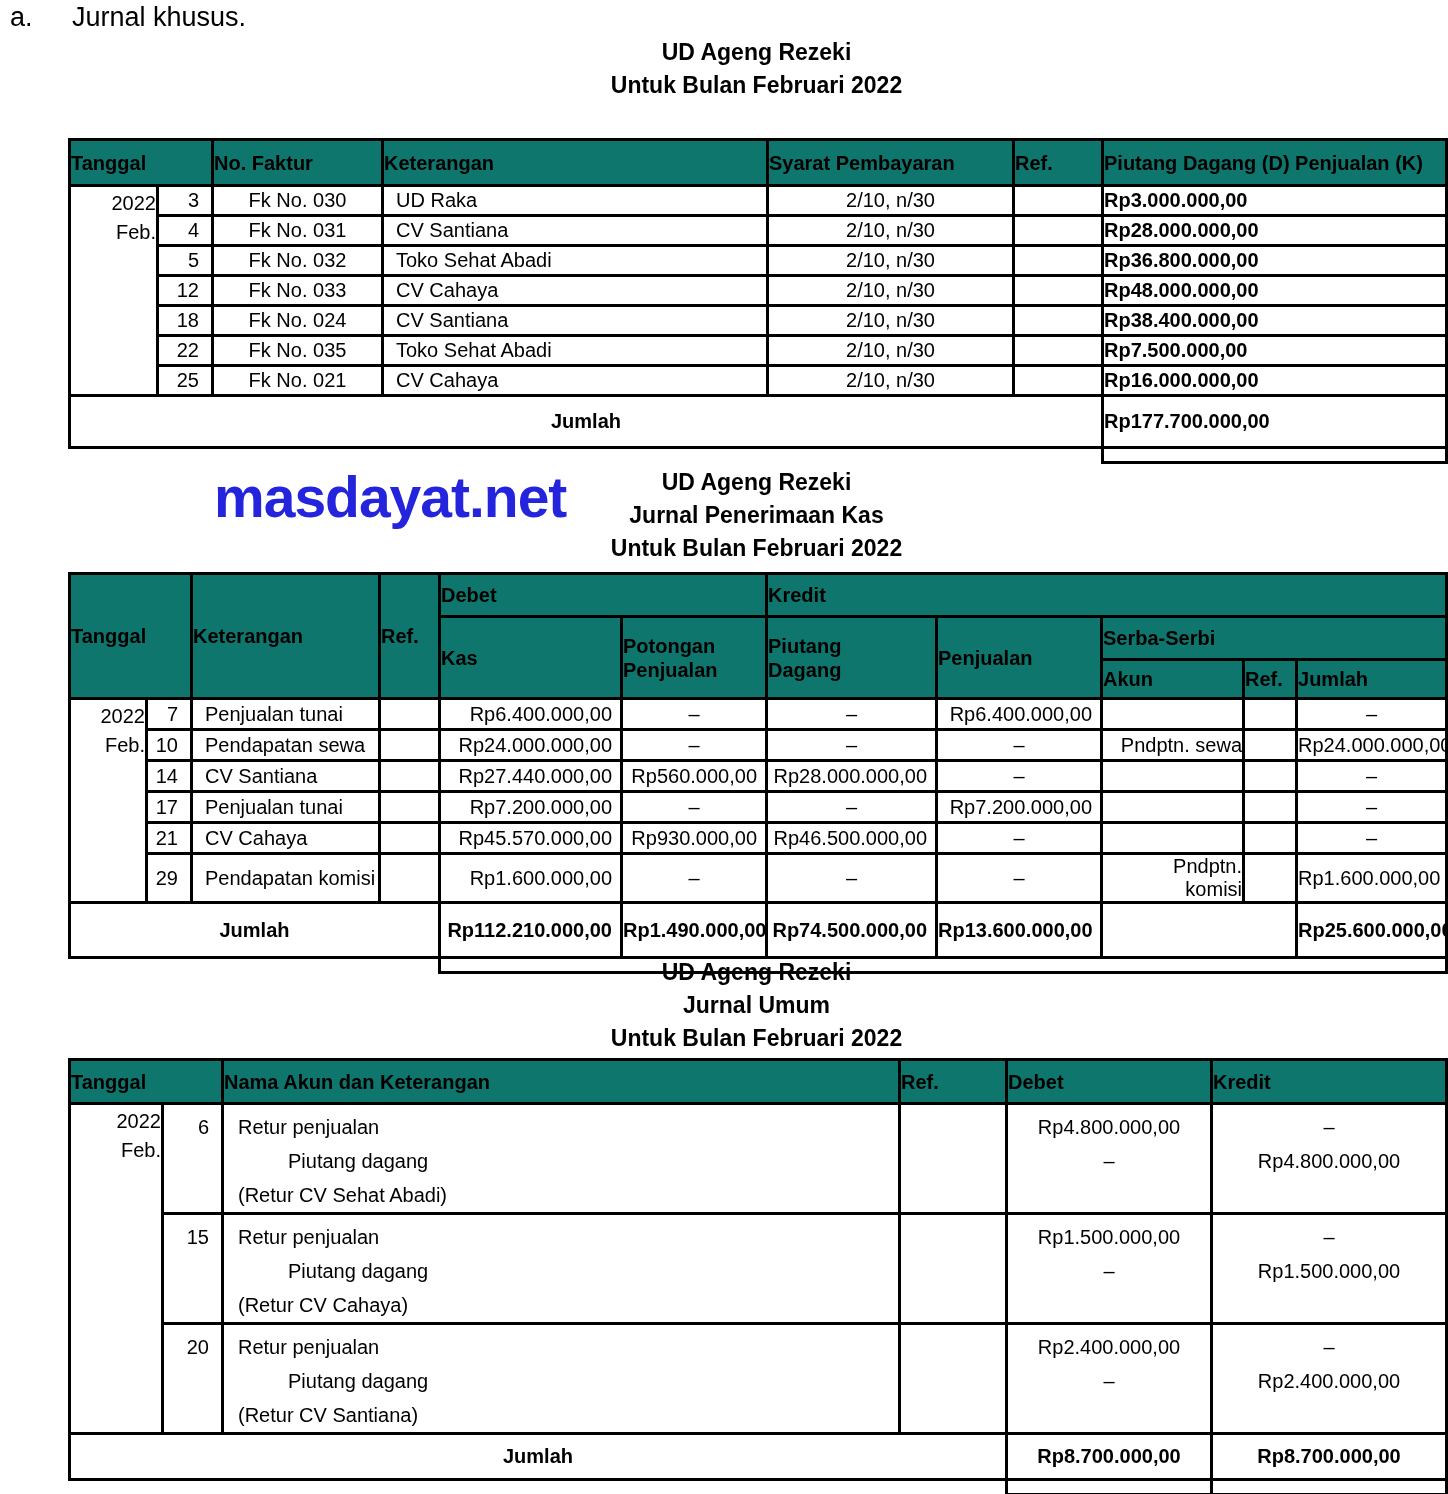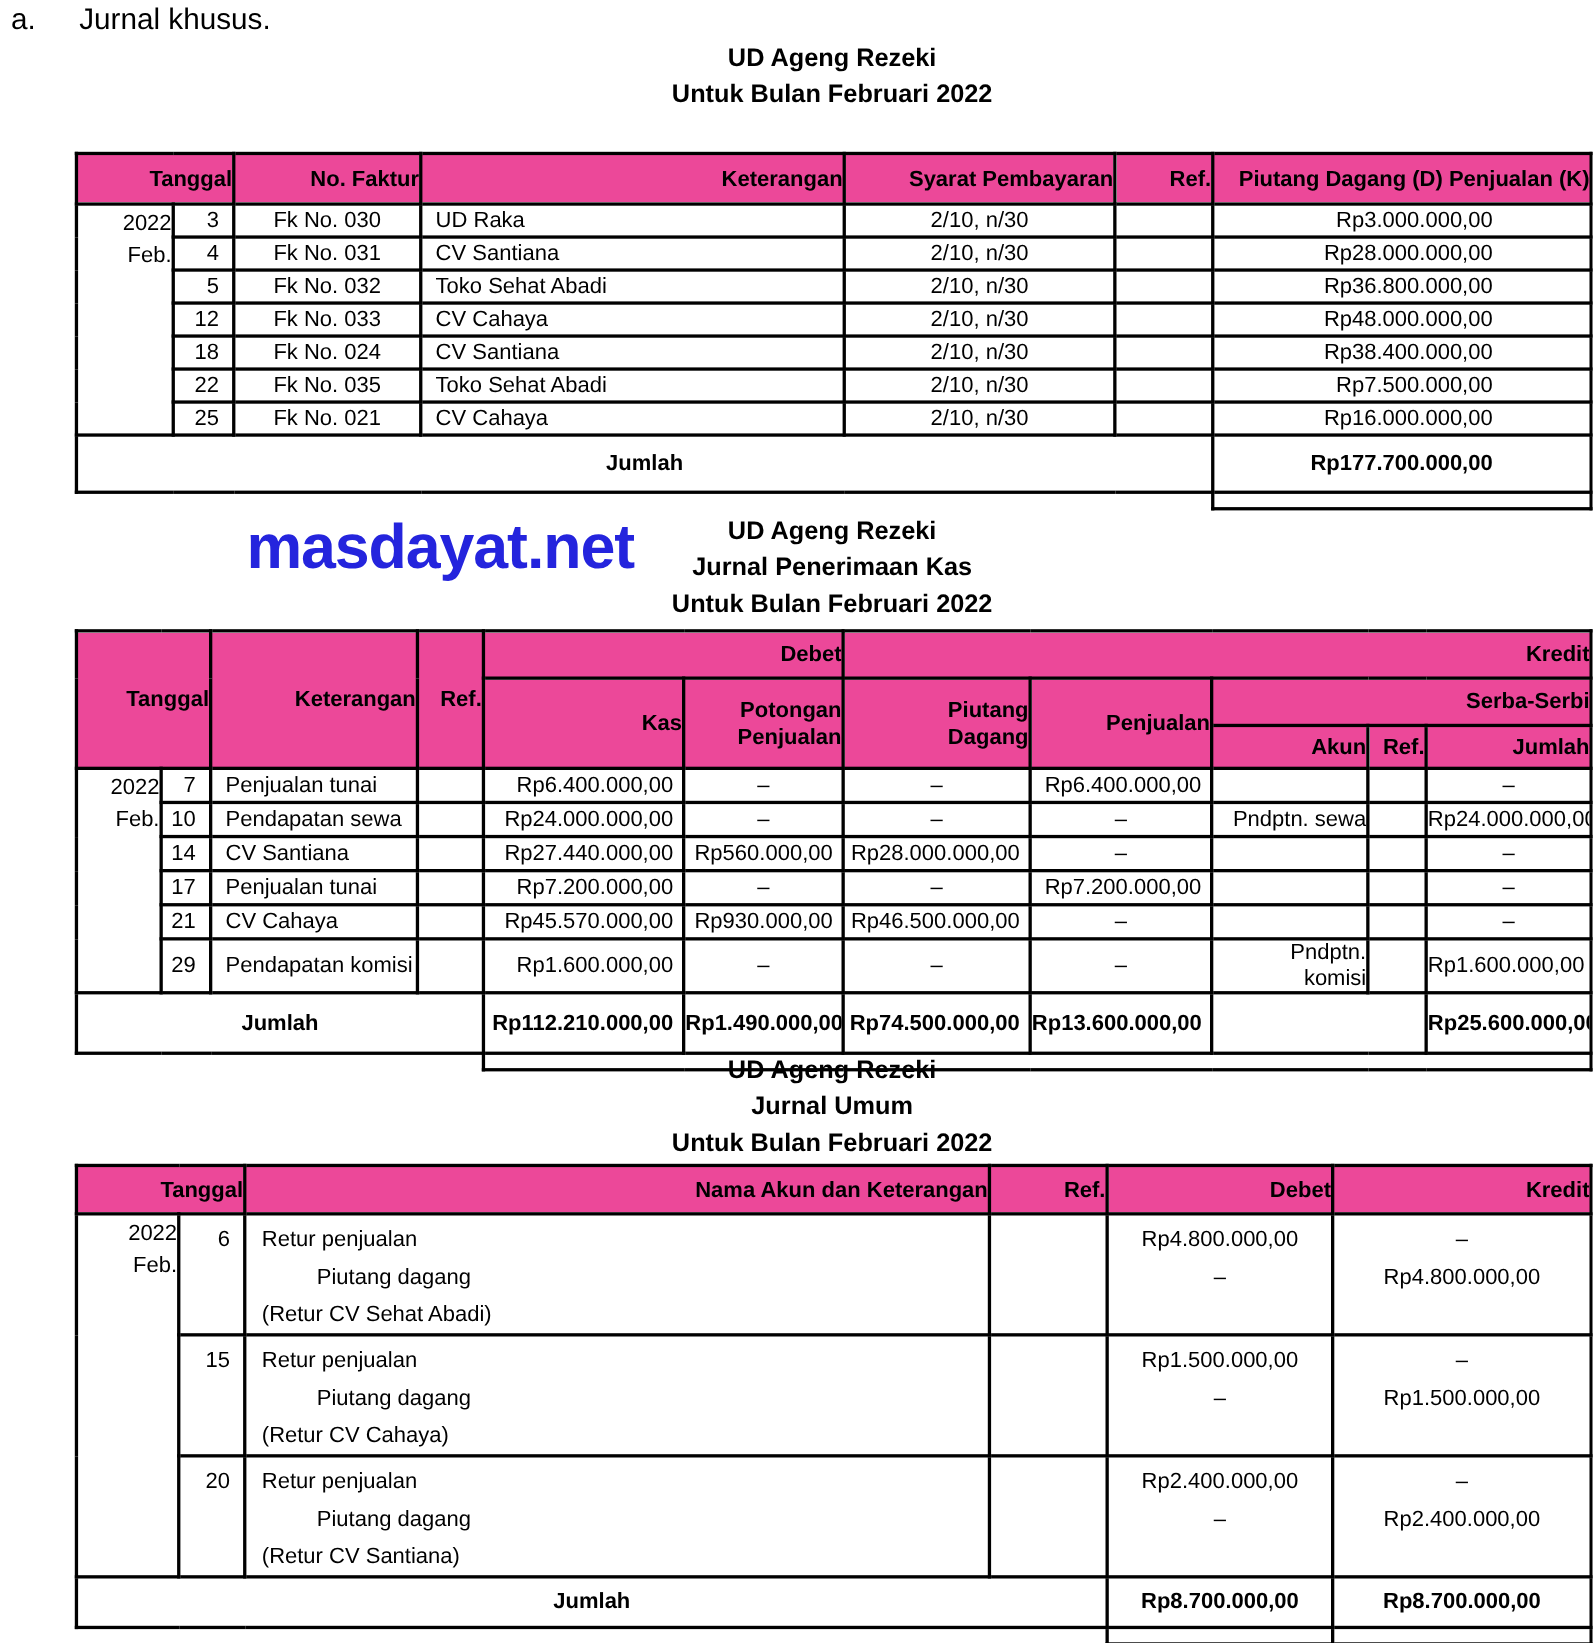--- a/index.html
+++ b/index.html
@@ -3,32 +3,32 @@
 <meta charset="utf-8">
 <style>
   html,body{margin:0;padding:0;background:#ffffff;}
   .doc{position:relative;width:1448px;height:1494px;background:#ffffff;
        font-family:"Liberation Sans",sans-serif;color:#000;overflow:hidden;}
   .section-heading{position:absolute;top:2px;left:10px;font-size:27px;}
   .section-heading .idx{position:absolute;left:0;top:0;}
   .section-heading .txt{position:absolute;left:62px;top:0;white-space:nowrap;}
   .jtitle{position:absolute;left:68px;width:1377px;text-align:center;
           font-weight:bold;font-size:23px;line-height:33px;}
-  .watermark{position:absolute;left:224px;top:464px;font-size:57px;font-weight:bold;
+  .watermark{position:absolute;left:214px;top:464px;font-size:57px;font-weight:bold;
              color:#2424dd;letter-spacing:-1px;white-space:nowrap;}
   table.t{position:absolute;left:68px;border-collapse:collapse;table-layout:fixed;}
   table.t td{border:3px solid #000;font-size:20px;vertical-align:middle;
              padding:0;overflow:hidden;}
-  .g{background:#ec4899;font-weight:bold;text-align:right;font-size:21px;line-height:24px;}
+  .g{background:#0f766e;font-weight:bold;text-align:left;font-size:21px;line-height:24px;}
   .gs{font-size:19px;white-space:nowrap;}
   .c{text-align:center;}
   .b{font-weight:bold;}
   .day{text-align:right;padding-right:12px !important;}
   .kt{text-align:left;padding-left:12px !important;}
-  .amt1{text-align:right;padding-right:88px !important;}
+  .amt1{padding-right:88px !important;font-weight:bold;}
   .amt2{text-align:right;padding-right:8px !important;}
   .akun{text-align:right;padding-left:10px !important;}
   .month{vertical-align:top !important;text-align:right;padding-top:2px !important;line-height:29px;}
   .nob{border:none !important;}
   .strip{border:3px solid #000 !important;border-top:none !important;height:12px;padding:0;}
   .striprow td{height:12px;}
   .narrow span{display:inline-block;max-width:110px;}
   .entry{vertical-align:top !important;padding-top:5px !important;}
   .ln{line-height:34px;height:34px;white-space:nowrap;}
   .ln-acc{padding-left:14px;text-align:left;}

